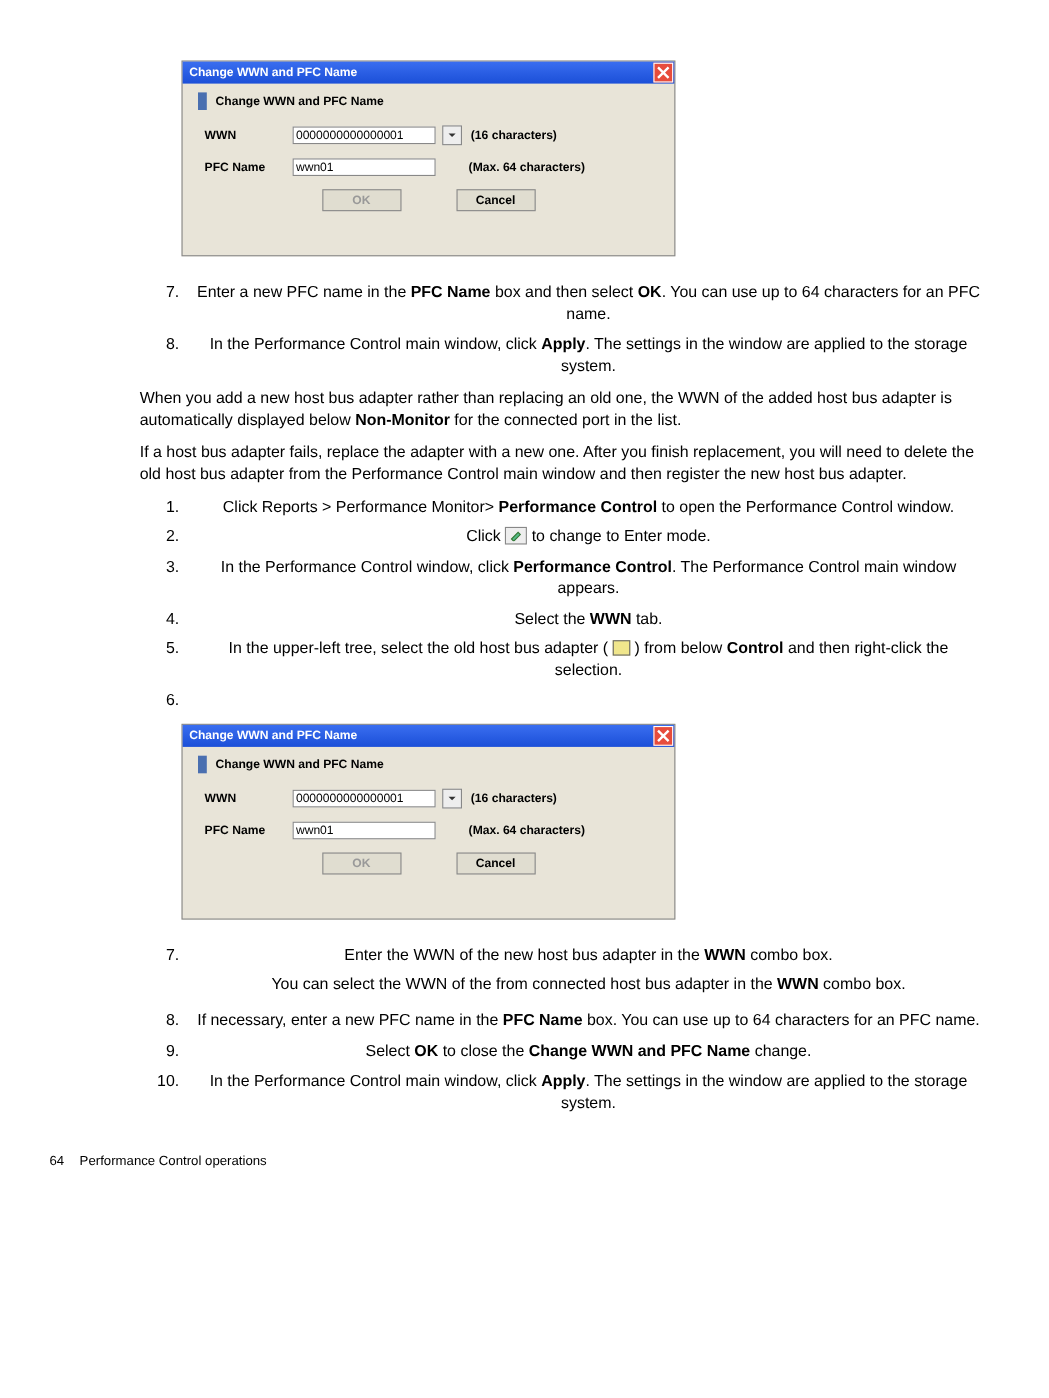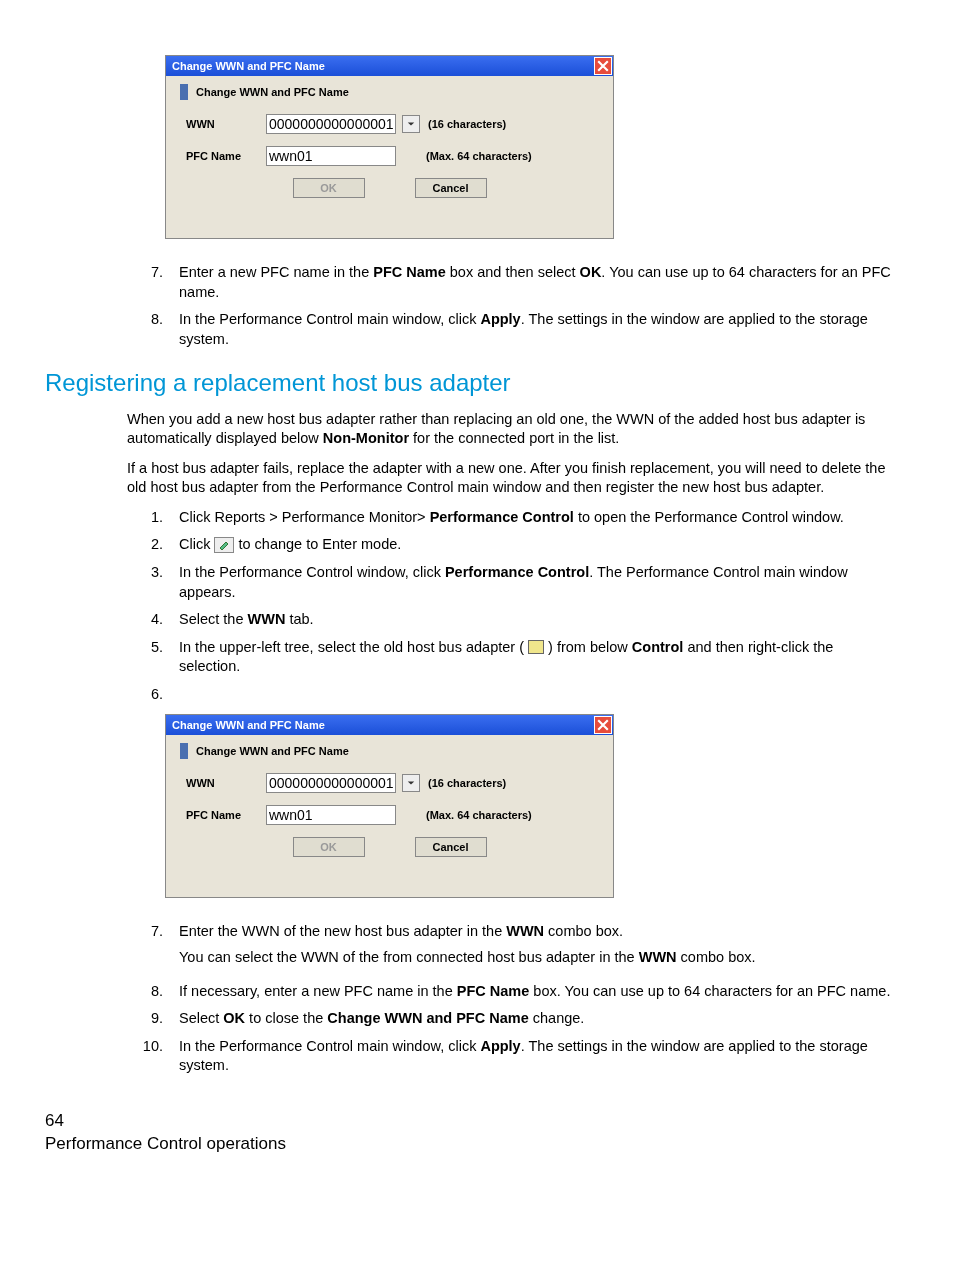--- a/index.html
+++ b/index.html
@@ -65,21 +65,21 @@
   .dlg-row {
     display: flex;
     align-items: center;
     margin-bottom: 12px;
     padding-left: 10px;
   }
   .dlg-label { width: 80px; }
   .dlg-input-wrap { width: 130px; margin-right: 6px; }
   .dlg-input {
     width: 100%;
-    font-size: 14px;
+    font-size: 11px;
     font-family: inherit;
     border: 1px solid #888;
     background: #fff;
     padding: 1px 2px;
     box-sizing: border-box;
   }
   .dlg-dd {
     width: 16px;
     height: 16px;
     border: 1px solid #888;
@@ -118,21 +118,21 @@
     display: flex;
     margin-bottom: 8px;
   }
   ol.steps > li .num {
     width: 36px;
     text-align: right;
     padding-right: 16px;
     flex-shrink: 0;
     margin-left: 82px;
   }
-  ol.steps > li .txt { flex: 1; padding-right: 10px; }
+  ol.steps > li .txt { flex: 1; padding-right: 10px; text-align: center; }
   .txt p { margin: 0 0 6px 0; }
   h2.section {
     color: #0096d6;
     font-weight: normal;
     font-size: 24px;
     margin: 18px 0 10px 0;
   }
   .para {
     margin: 0 0 10px 0;
     padding-left: 82px;
@@ -152,24 +152,23 @@
     top: -1px;
   }
   .inline-icon.hba {
     width: 14px;
     height: 12px;
     background: #f0e68c;
     border: 1px solid #666;
   }
   .footer {
     margin-top: 34px;
-    font-size: 17px;
+    font-size: 12px;
     display: flex;
     align-items: baseline;
-    flex-direction: column;
   }
   .footer .pn { margin-right: 14px; }
 </style>
 </head>
 <body>
 
 <div class="page">
 
   <div class="dialog">
     <div class="dlg-titlebar">
@@ -216,21 +215,20 @@
       </span>
     </li>
     <li>
       <span class="num">8.</span>
       <span class="txt">
         <span>In the Performance Control main window, click </span><b>Apply</b><span>. The settings in the window are applied to the storage system.</span>
       </span>
     </li>
   </ol>
 
-  <h2 class="section">Registering a replacement host bus adapter</h2>
 
   <p class="para">
     <span>When you add a new host bus adapter rather than replacing an old one, the WWN of the added host bus adapter is automatically displayed below </span><b>Non-Monitor</b><span> for the connected port in the list.</span>
   </p>
   <p class="para">If a host bus adapter fails, replace the adapter with a new one. After you finish replacement, you will need to delete the old host bus adapter from the Performance Control main window and then register the new host bus adapter.</p>
 
   <ol class="steps">
     <li>
       <span class="num">1.</span>
       <span class="txt">

